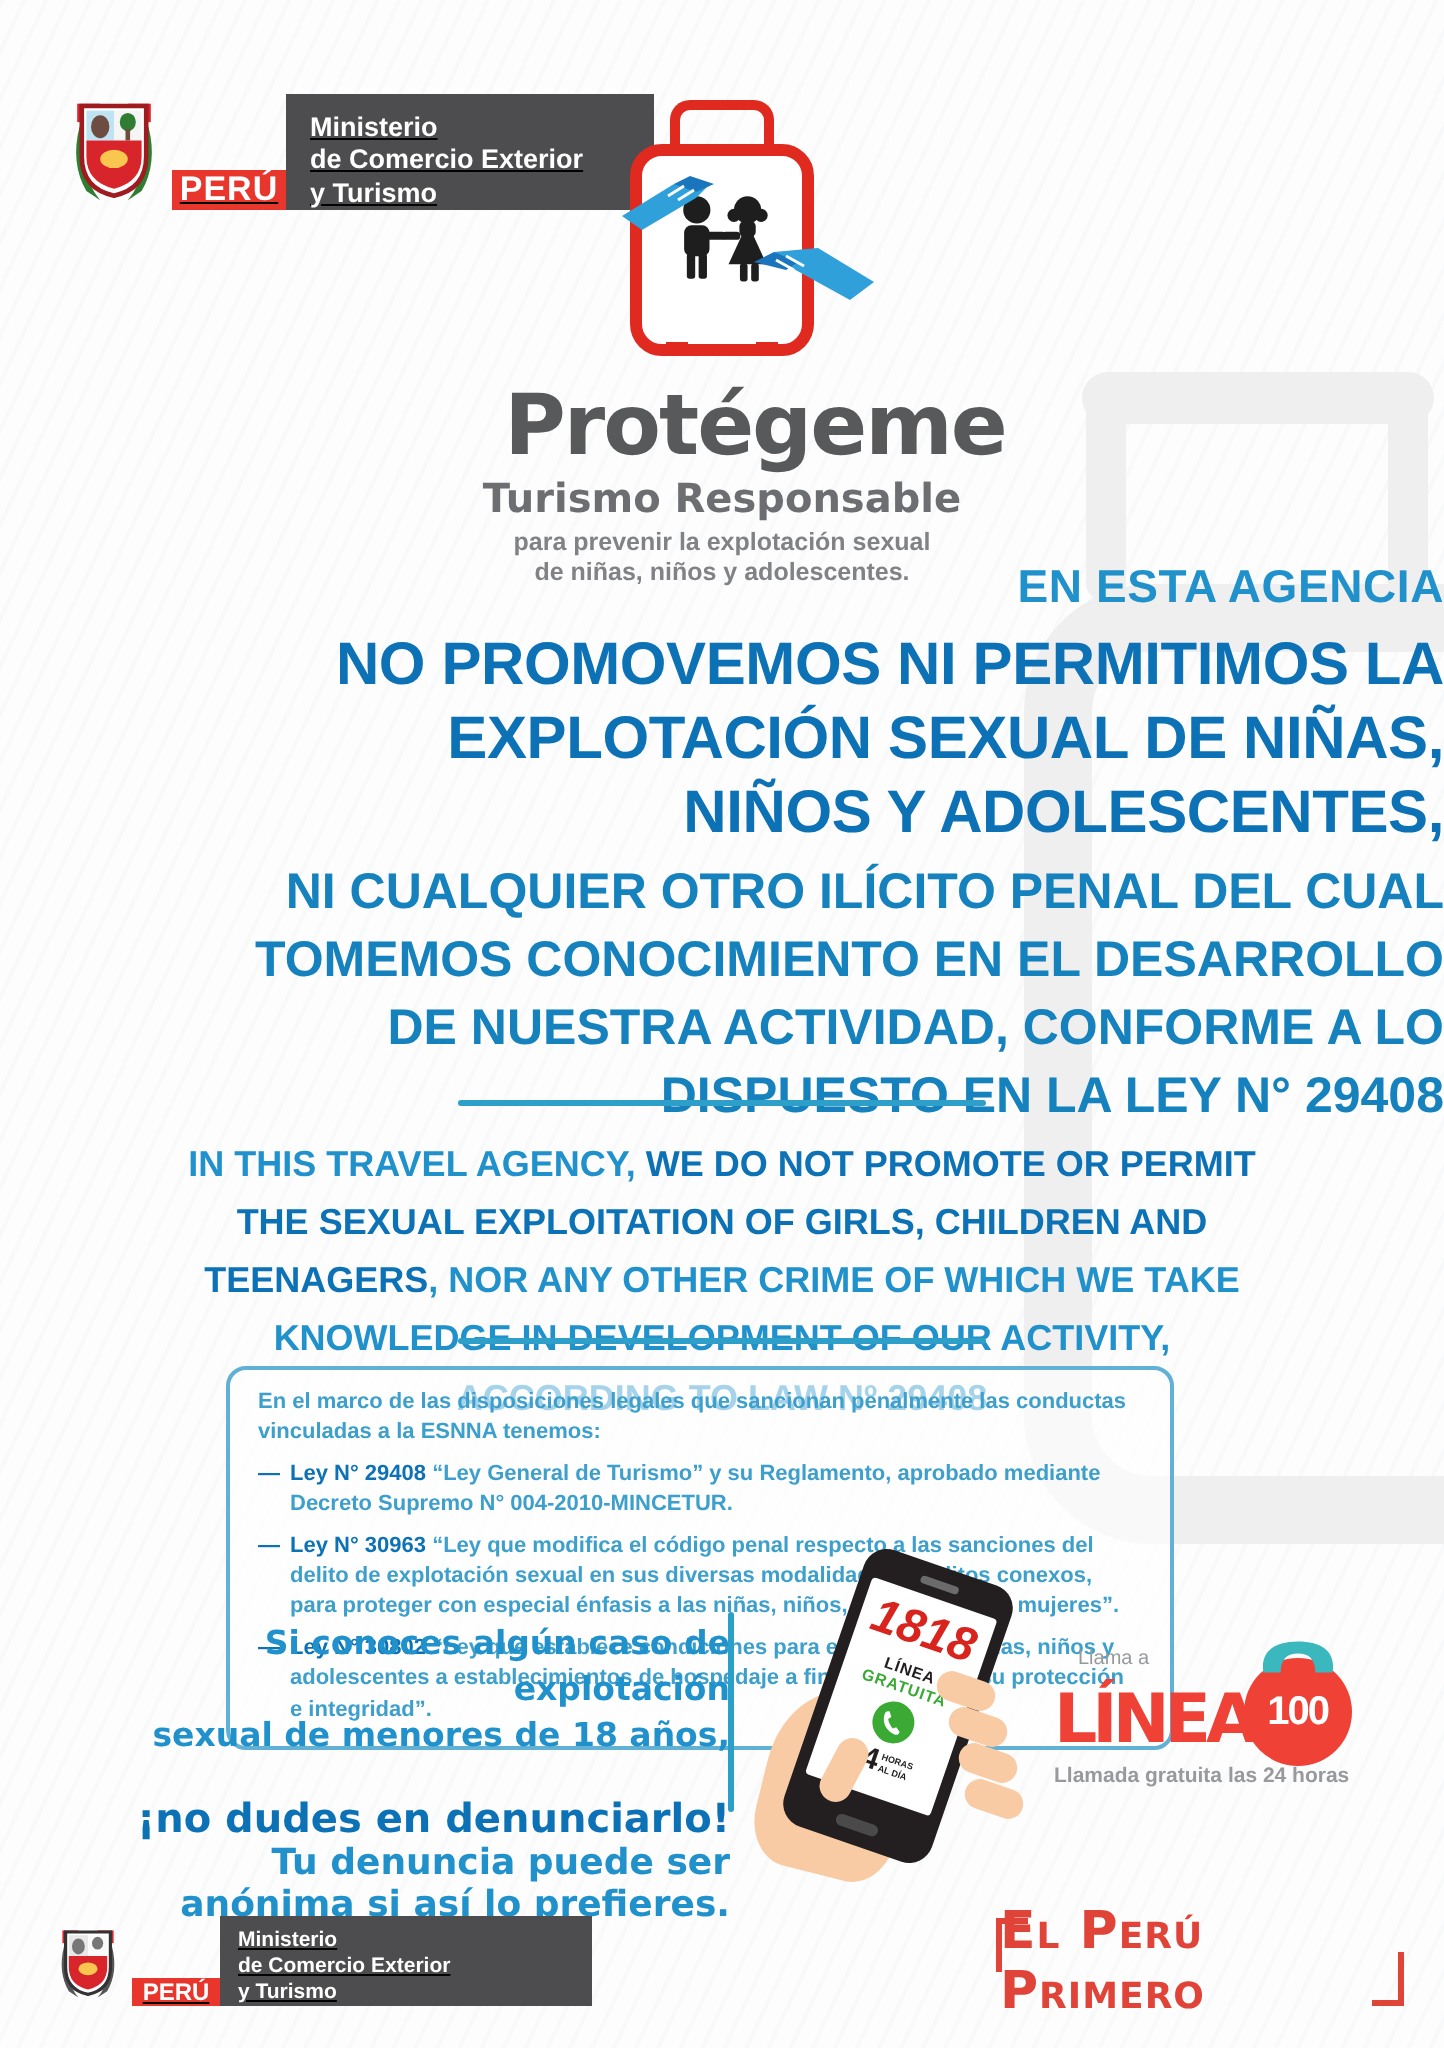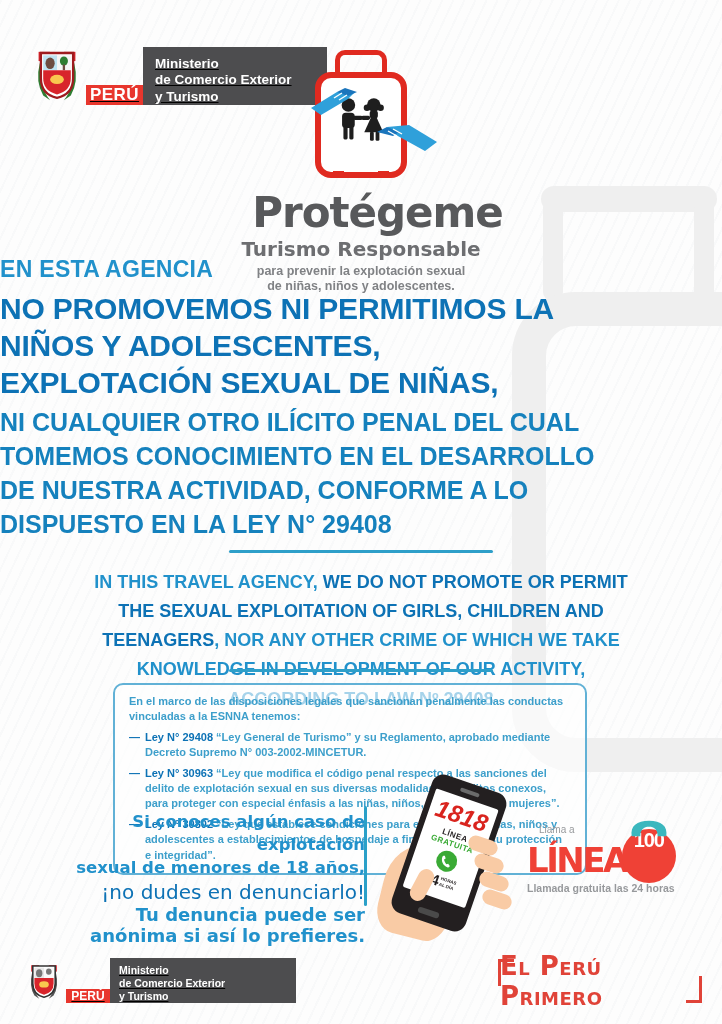--- a/index.html
+++ b/index.html
@@ -40,21 +40,21 @@
   .pg-foot { position:absolute; bottom:-6px; width:11px; height:7px; background:#e02a20; border-radius:0 0 3px 3px; }
   .pg-foot.l { left:12px; } .pg-foot.r { right:12px; }
   .pg-kids { position:absolute; left:12px; top:15px; z-index:3; }
   .pg-hand-tl { position:absolute; left:-10px; top:10px; z-index:4; }
   .pg-hand-br { position:absolute; right:-36px; bottom:16px; z-index:4; }
   .pg-name { margin-top:6px; font-size:42px; font-weight:bold; color:#58595b; letter-spacing:-1px; font-family:"DejaVu Sans", sans-serif;margin-left:33px; }
   .pg-sub  { margin-top:0; font-size:20px; font-weight:bold; color:#6d6e71; font-family:"DejaVu Sans", sans-serif; }
   .pg-tag  { margin-top:3px; font-size:12.5px; color:#808285; line-height:1.22; text-align:center; font-weight:600; }
 
   
-  .st-es { position:absolute; left:0; top:256px; width:100%; text-align:left; }
+  .st-es { position:absolute; left:0; top:280px; width:100%; text-align:right; }
   .st-es-intro { font-size:23px; font-weight:700; color:#2191cb; letter-spacing:0.3px; }
   .st-es-bold  { margin-top:7px; font-size:30px; font-weight:800; color:#0d72b5; line-height:1.24; letter-spacing:-0.2px; }
   .st-es-rest  { margin-top:3px; font-size:25px; font-weight:700; color:#1581bd; line-height:1.36; }
 
   .divider { position:absolute; left:229px; width:264px; height:3px; background:#2e9fc9; border-radius:2px; }
   .div-1 { top:550px; } .div-2 { top:669px; }
 
   
   .st-en { position:absolute; left:81px; top:568px; width:560px; text-align:center;
            font-size:18px; line-height:1.62; color:#2191cb; font-weight:600; }
@@ -63,21 +63,21 @@
   
   .legal { position:absolute; left:113px; top:683px; width:474px; border:2px solid #61b1d6; border-radius:10px;
            padding:9px 14px 10px; font-size:11px; color:#3d9fcb; line-height:1.4; font-weight:600; background:rgba(255,255,255,0.6); }
   .legal-item { display:flex; margin-top:5px; }
   .legal-dash { width:16px; flex:none; font-weight:800; color:#0d72b5; }
   .legal-law  { font-weight:800; color:#0d72b5; }
 
   
   .report { position:absolute; left:55px; top:810px; width:310px; text-align:right; font-family:"DejaVu Sans", sans-serif; }
   .report-l12 { font-size:16.5px; color:#2191cb; font-weight:600; line-height:1.4; }
-  .report-cta { font-size:20px; color:#0d72b5; font-weight:400; margin-top:1px; }
+  .report-cta { font-size:20px; color:#0d72b5; font-weight:700; margin-top:18px; }
   .report-note { font-size:18px; color:#2191cb; font-weight:600; }
   .vdiv { position:absolute; left:364px; top:806px; width:3px; height:100px; background:#2aa0c8; border-radius:2px; }
 
   
   .phone-wrap { position:absolute; left:380px; top:776px; width:145px; height:165px; }
   .palm  { position:absolute; left:2px; top:70px; width:72px; height:92px; background:#f9cba5;
            border-radius:46% 46% 28% 28%; transform:rotate(14deg); }
   .phone { position:absolute; left:30px; top:4px; width:78px; height:146px; background:#231f20;
            border-radius:12px; transform:rotate(19deg); z-index:2; }
   .ph-speaker { position:absolute; left:50%; top:7px; transform:translateX(-50%); width:20px; height:4px; background:#6b6b6b; border-radius:2px; }
@@ -94,21 +94,21 @@
   .finger { position:absolute; width:30px; height:15px; background:#f9cba5; border-radius:8px; transform:rotate(19deg); z-index:3; }
   .f1 { left:88px; top:62px; } .f2 { left:94px; top:80px; } .f3 { left:99px; top:98px; } .f4 { left:102px; top:116px; }
   .thumb { position:absolute; left:34px; top:92px; width:16px; height:34px; background:#f9cba5; border-radius:8px; transform:rotate(28deg); z-index:3; }
 
   
   .l100 { position:absolute; left:527px; top:824px; width:185px; }
   .l100-pre { font-size:10px; color:#97999c; font-weight:400; margin-left:12px; }
   .l100-row { display:flex; align-items:center; margin-top:2px; }
   .l100-name { font-size:34px; font-weight:900; color:#ef4136; letter-spacing:-2.5px; font-family:"DejaVu Sans", sans-serif; }
   .l100-circle { position:relative; width:54px; height:54px; background:#ef4136; border-radius:50%;
-                 margin-left:-5px; margin-top:-8px; display:flex; align-items:flex-start; justify-content:center; }
+                 margin-left:-5px; margin-top:-8px; display:flex; align-items:center; justify-content:center; }
   .l100-100 { color:#fff; font-size:20px; font-weight:900; letter-spacing:-1px; }
   .l100-handset { position:absolute; left:6px; top:-10px; }
   .l100-tag { font-size:10.5px; color:#97999c; font-weight:600; margin-top:-1px; }
 
   
   .slogan { position:absolute; left:500px; top:962px; width:200px; height:38px; display:flex; align-items:center; justify-content:flex-start; }
   .slogan-text { font-variant:small-caps; font-size:26px; font-weight:900; color:#e04338; letter-spacing:0.5px;
                  font-family:"DejaVu Sans", sans-serif; }
   .slogan::before { content:""; position:absolute; left:-2px; top:-3px; width:13px; height:24px;
                     border-left:3px solid #e04338; border-top:3px solid #e04338; }
@@ -198,42 +198,42 @@
     <div class="pg-tag">
       <div>para prevenir la explotación sexual</div>
       <div>de niñas, niños y adolescentes.</div>
     </div>
   </div>
 
   <div class="st-es">
     <div class="st-es-intro">EN ESTA AGENCIA</div>
     <div class="st-es-bold">
       <div>NO PROMOVEMOS NI PERMITIMOS LA</div>
+      <div>EXPLOTACIÓN SEXUAL DE NIÑAS,</div>
       <div>NIÑOS Y ADOLESCENTES,</div>
-      <div>EXPLOTACIÓN SEXUAL DE NIÑAS,</div>
     </div>
     <div class="st-es-rest">
       <div>NI CUALQUIER OTRO ILÍCITO PENAL DEL CUAL</div>
       <div>TOMEMOS CONOCIMIENTO EN EL DESARROLLO</div>
       <div>DE NUESTRA ACTIVIDAD, CONFORME A LO</div>
       <div>DISPUESTO EN LA LEY N° 29408</div>
     </div>
   </div>
 
   <div class="divider div-1"></div>
 
   <div class="st-en"><span>IN THIS TRAVEL AGENCY, </span><b>WE DO NOT PROMOTE OR PERMIT THE SEXUAL EXPLOITATION OF GIRLS, CHILDREN AND TEENAGERS</b><span>, NOR ANY OTHER CRIME OF WHICH WE TAKE KNOWLEDGE IN DEVELOPMENT OF OUR ACTIVITY, ACCORDING TO LAW Nº 29408</span></div>
 
   <div class="divider div-2"></div>
 
   <div class="legal">
     <div class="legal-intro">En el marco de las disposiciones legales que sancionan penalmente las conductas vinculadas a la ESNNA tenemos:</div>
     <div class="legal-item">
       <span class="legal-dash">—</span>
-      <span><span class="legal-law">Ley N° 29408</span> <span>“Ley General de Turismo” y su Reglamento, aprobado mediante Decreto Supremo N° 003-2002-MINCETUR.</span></span>
+      <span><span class="legal-law">Ley N° 29408</span> <span>“Ley General de Turismo” y su Reglamento, aprobado mediante Decreto Supremo N° 004-2010-MINCETUR.</span></span>
     </div>
     <div class="legal-item">
       <span class="legal-dash">—</span>
       <span><span class="legal-law">Ley N° 30963</span> <span>“Ley que modifica el código penal respecto a las sanciones del delito de explotación sexual en sus diversas modalidades y delitos conexos, para proteger con especial énfasis a las niñas, niños, adolescentes y mujeres”.</span></span>
     </div>
     <div class="legal-item">
       <span class="legal-dash">—</span>
       <span><span class="legal-law">Ley N° 30802</span> <span>“Ley que establece condiciones para el ingreso de niñas, niños y adolescentes a establecimientos de hospedaje a fin de garantizar su protección e integridad”.</span></span>
     </div>
   </div>

